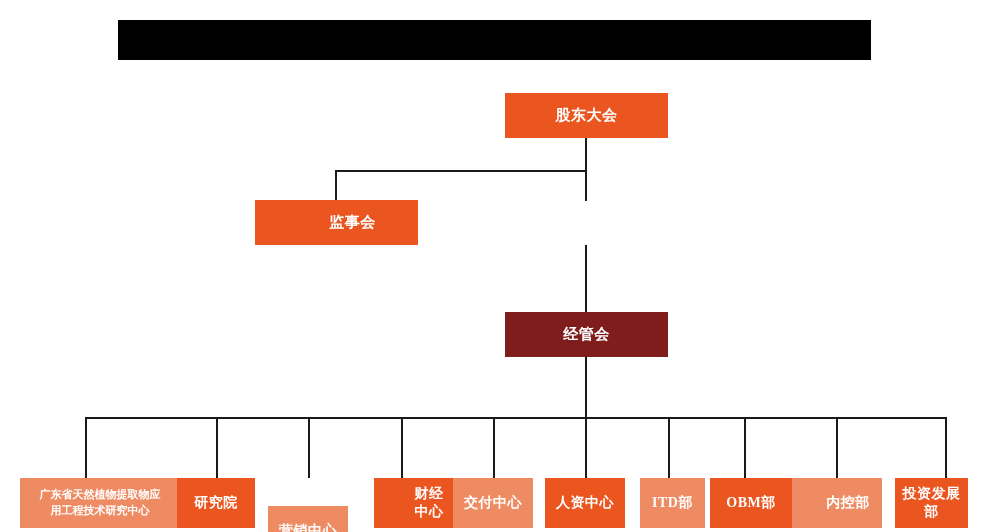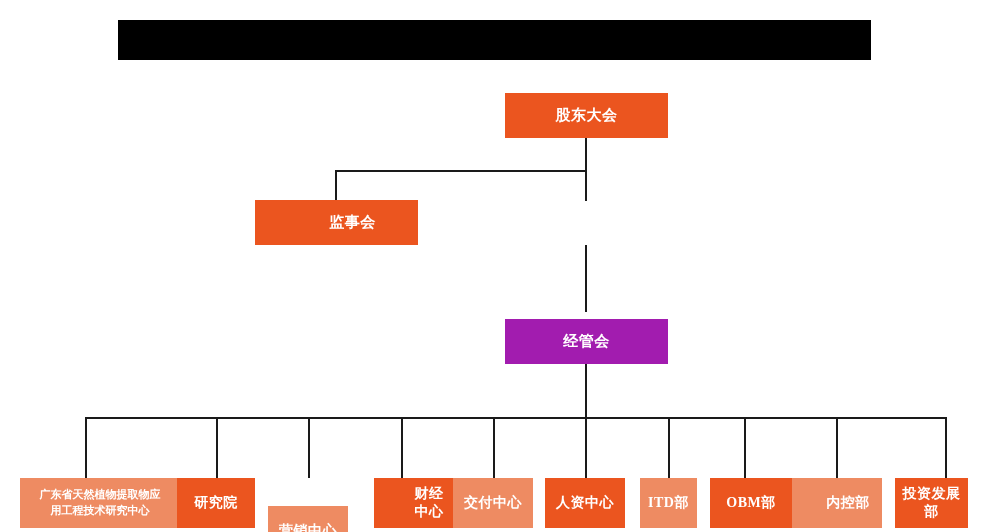--- a/index.html
+++ b/index.html
@@ -92,21 +92,21 @@
   <div class="conn vline" style="left:945px; top:417px; height:61px;"></div>
 
   <div class="node tier1" style="left:505px; top:93px; width:163px; height:45px; background:#EB551F;">
     <span class="node-label">股东大会</span>
   </div>
 
   <div class="node tier2" style="left:255px; top:200px; width:163px; height:45px; background:#EB551F;padding-left:36px;">
     <span class="node-label">监事会</span>
   </div>
 
-  <div class="node tier3" style="left:505px; top:312px; width:163px; height:45px; background:#a21caf;margin-top:7px;">
+  <div class="node tier3" style="left:505px; top:312px; width:163px; height:45px; background:#7f1d1d;">
     <span class="node-label">经管会</span>
   </div>
 
   <div class="node tier4 small" style="left:0px; top:478px; width:160px; height:50px; background:#EE8B62;">
     <span class="node-label">广东省天然植物提取物应
 用工程技术研究中心</span>
   </div>
   <div class="node tier4" style="left:177px; top:478px; width:78px; height:50px; background:#EB551F;">
     <span class="node-label">研究院</span>
   </div>
@@ -115,21 +115,21 @@
   </div>
   <div class="node tier4" style="left:374px; top:478px; width:80px; height:50px; background:#EB551F;padding-left:34px;">
     <span class="node-label">财经中心</span>
   </div>
   <div class="node tier4" style="left:453px; top:478px; width:80px; height:50px; background:#EE8B62;">
     <span class="node-label">交付中心</span>
   </div>
   <div class="node tier4" style="left:545px; top:478px; width:80px; height:50px; background:#EB551F;">
     <span class="node-label">人资中心</span>
   </div>
-  <div class="node tier4" style="left:640px; top:478px; width:57px; height:50px; background:#EE8B62;justify-content:center;">
+  <div class="node tier4" style="left:640px; top:478px; width:65px; height:50px; background:#EE8B62;justify-content:center;">
     <span class="node-label">ITD部</span>
   </div>
   <div class="node tier4" style="left:710px; top:478px; width:82px; height:50px; background:#EB551F;">
     <span class="node-label">OBM部</span>
   </div>
   <div class="node tier4" style="left:792px; top:478px; width:90px; height:50px; background:#EE8B62;padding-left:26px;">
     <span class="node-label">内控部</span>
   </div>
   <div class="node tier4" style="left:895px; top:478px; width:73px; height:50px; background:#EB551F;">
     <span class="node-label">投资发展部</span>

